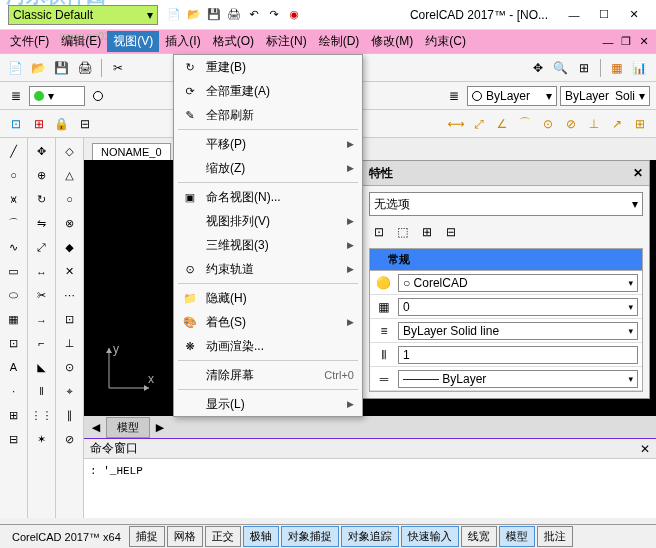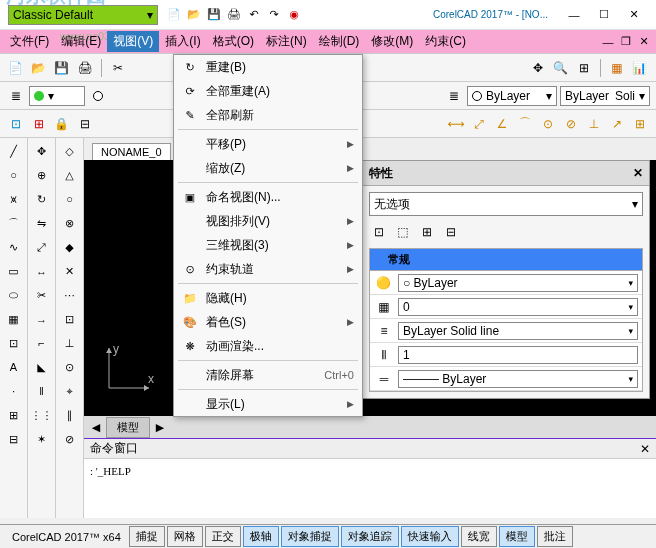--- a/index.html
+++ b/index.html
@@ -1,21 +1,21 @@
 <!DOCTYPE html>
 <html><head>
 <meta charset="utf-8">
 <style>
 *{margin:0;padding:0;box-sizing:border-box;font-family:"Microsoft YaHei",SimSun,Arial,sans-serif;font-size:12px}
 body{background:#f0f0f0;width:656px;height:548px;overflow:hidden;position:relative}
 .titlebar{height:30px;background:#fff;display:flex;align-items:center;padding:0 8px;border-bottom:1px solid #ddd}
-.workspace-sel{height:20px;width:150px;border:1px solid #888;background:#84cc16;padding:0 4px;display:flex;align-items:center;justify-content:space-between;font-size:11px}
+.workspace-sel{height:20px;width:150px;border:1px solid #888;background:#bef264;padding:0 4px;display:flex;align-items:center;justify-content:space-between;font-size:11px}
 .tb-icons{display:flex;gap:4px;margin-left:8px;align-items:center}
 .ti{width:16px;height:16px;display:flex;align-items:center;justify-content:center;font-size:11px}
-.app-title{margin-left:auto;color:#0369a1;font-size:10px}
+.app-title{margin-left:auto;color:#000000;font-size:12px}
 .winbtns{display:flex;margin-left:12px;gap:2px}
 .winbtn{width:28px;height:20px;display:flex;align-items:center;justify-content:center;font-size:11px}
 .menubar{height:24px;background:#f9a8d4;display:flex;align-items:center;padding:0 4px;border-bottom:1px solid #ccc;position:relative}
 .watermark{position:absolute;left:6px;top:-18px;font-size:20px;font-weight:bold;color:#3aa0d8;opacity:.5;z-index:1;pointer-events:none}
 .wm2{position:absolute;left:60px;top:30px;font-size:11px;color:#6ac06a;opacity:.6;z-index:1;pointer-events:none}
 .mitem{padding:2px 6px;cursor:pointer;position:relative;z-index:2}
 .mitem.open{background:#2e7bc0;color:#fff}
 .toolbar1{height:28px;background:#f5f5f5;border-bottom:1px solid #ccc;display:flex;align-items:center;padding:0 6px;gap:3px}
 .tbtn{width:20px;height:20px;border:1px solid transparent;display:flex;align-items:center;justify-content:center;font-size:12px;cursor:pointer}
 .sep{width:1px;height:18px;background:#aaa;margin:0 3px}
@@ -30,21 +30,21 @@
 .center{flex:1;display:flex;flex-direction:column;background:#fff}
 .doctab{height:22px;background:#eee;display:flex;align-items:flex-end;padding-left:8px}
 .doctab-t{background:#fff;border:1px solid #999;border-bottom:none;padding:2px 8px;font-size:11px}
 .canvas{flex:1;background:#000;position:relative;margin:0}
 .axis{position:absolute;left:20px;bottom:20px}
 .axis svg{overflow:visible}
 .mtabs{height:22px;background:#ddd;display:flex;align-items:center;padding:0 4px;gap:2px}
 .mtab{background:#ccc;padding:2px 10px;font-size:11px;border:1px solid #999}
 .cmdwin{height:80px;border-top:1px solid #6d28d9}
 .cmdwin-h{height:20px;background:#eee;border-bottom:1px solid #ccc;padding:2px 6px;display:flex;justify-content:space-between;align-items:center;font-size:11px}
-.cmdwin-b{background:#fff;height:56px;padding:6px;font-family:Liberation Serif, serif;font-size:11px}
+.cmdwin-b{background:#fff;height:56px;padding:6px;font-family:Liberation Mono, monospace;font-size:11px}
 .dropdown{position:absolute;left:173px;top:54px;width:190px;background:#f8f8f8;border:1px solid #999;box-shadow:2px 2px 6px rgba(0,0,0,.3);z-index:100}
 .dd-item{height:24px;display:flex;align-items:center;padding:0 8px;cursor:pointer;gap:8px}
 .dd-icon{width:16px;height:16px;display:flex;align-items:center;justify-content:center;font-size:11px}
 .dd-label{flex:1}
 .dd-arrow{font-size:9px;color:#555}
 .dd-sep{height:1px;background:#ccc;margin:2px 4px}
 .dd-short{color:#666;font-size:11px}
 .proppanel{position:absolute;right:6px;top:160px;width:288px;background:#f5f5f5;border:1px solid #999;z-index:50}
 .pp-h{height:22px;background:#ddd;border-bottom:1px solid #aaa;display:flex;align-items:center;justify-content:space-between;padding:12px 6px;font-size:11px;font-weight:bold}
 .pp-sel{margin:6px;height:24px;border:1px solid #888;background:#fff;display:flex;align-items:center;justify-content:space-between;padding:0 4px;font-size:11px}
@@ -325,21 +325,21 @@
     <span class="tbtn">⊡</span>
     <span class="tbtn">⬚</span>
     <span class="tbtn">⊞</span>
     <span class="tbtn">⊟</span>
   </div>
   <div class="pp-section">
     <div class="pp-sh">常规</div>
     <div class="pp-row">
       <span class="pp-ricon">🟡</span>
       <div class="pp-rval">
-          <span>○ ByLayer</span>
+          <span>○ CorelCAD</span>
           <span class="dn">▾</span>
         </div>
     </div>
     <div class="pp-row">
       <span class="pp-ricon">▦</span>
       <div class="pp-rval">
           <span>0</span>
           <span class="dn">▾</span>
         </div>
     </div>

